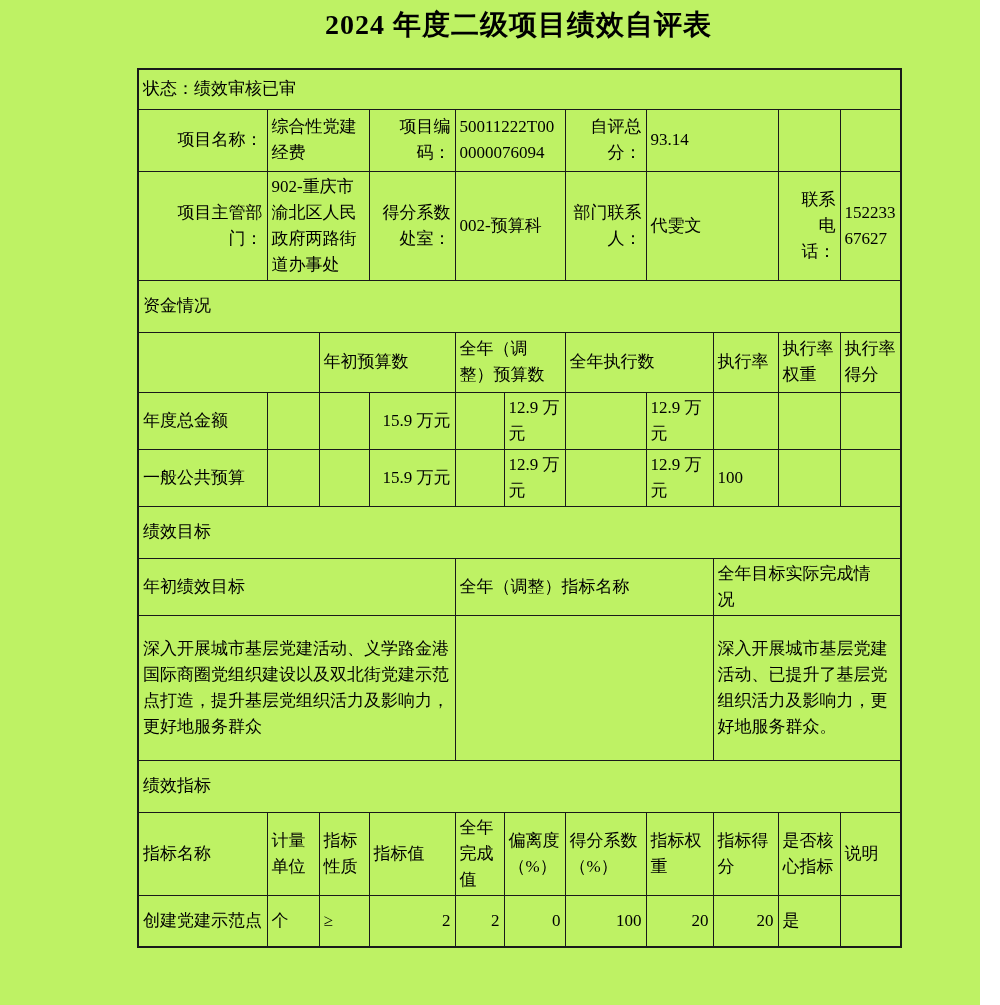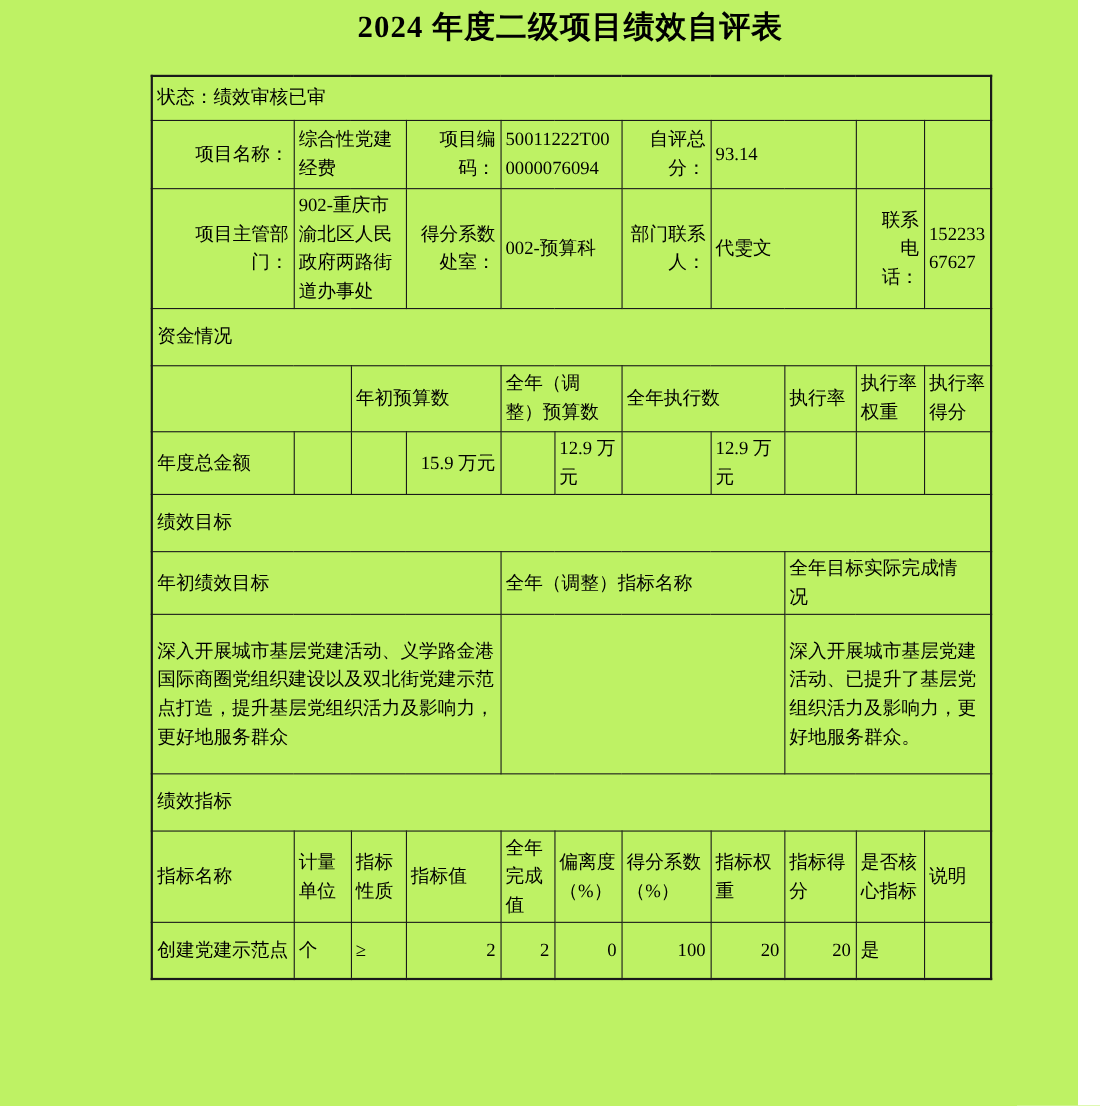--- a/index.html
+++ b/index.html
@@ -130,20 +130,33 @@
       <td></td>
       <td class="lt">12.9 万元</td>
       <td></td>
       <td class="lt">12.9 万元</td>
       <td class="num-l"></td>
       <td class="num-l"></td>
       <td class="num-r"></td>
     </tr>
 
 
+    <tr style="height:57px">
+      <td class="lt">一般公共预算</td>
+      <td></td>
+      <td></td>
+      <td class="num-r">15.9 万元</td>
+      <td></td>
+      <td class="lt">12.9 万元</td>
+      <td></td>
+      <td class="lt">12.9 万元</td>
+      <td class="num-l">100</td>
+      <td class="num-l"></td>
+      <td class="num-r"></td>
+    </tr>
 
     <tr style="height:52px">
       <td colspan="11" class="c">绩效目标</td>
     </tr>
 
     <tr style="height:55px">
       <td colspan="4" class="c">年初绩效目标</td>
       <td colspan="4" class="c">全年（调整）指标名称</td>
       <td colspan="3" class="c pre">全年目标实际完成情
 况</td>

